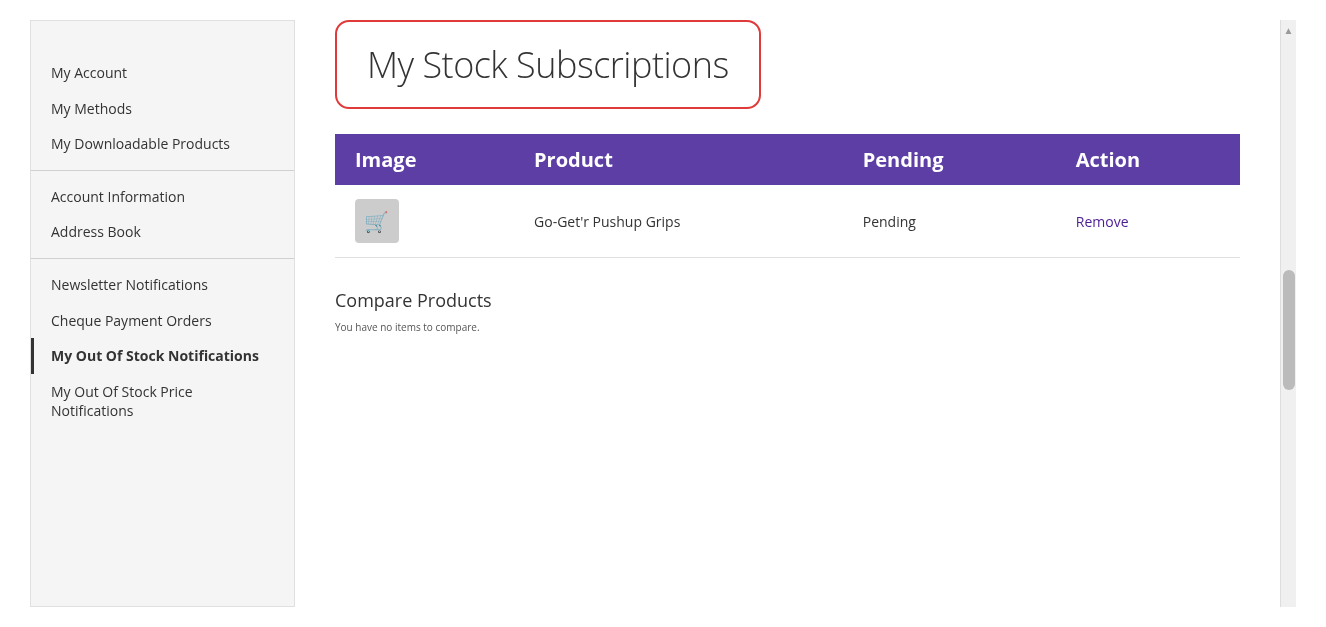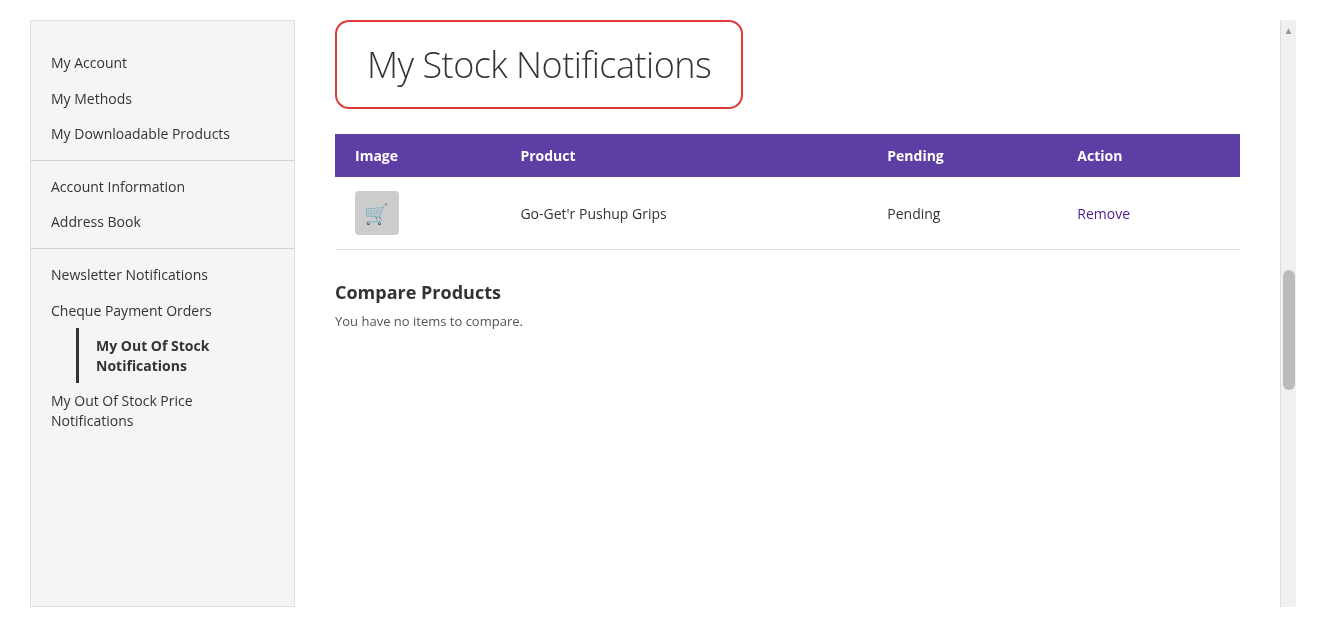--- a/index.html
+++ b/index.html
@@ -15,21 +15,21 @@
       max-width: 1326px;
       margin: 0 auto;
       padding: 20px 30px;
       gap: 30px;
     }
     
     .sidebar {
       width: 265px;
       flex-shrink: 0;
       background: #f5f5f5;
-      padding: 16px 0;
+      padding: 26px 0;
       border: 1px solid #e0e0e0;
     }
     .sidebar-nav-group {
       border-bottom: 1px solid #d0d0d0;
       padding: 8px 0;
     }
     .sidebar-nav-group:last-child {
       border-bottom: none;
     }
     .sidebar-item {
@@ -39,21 +39,20 @@
       text-decoration: none;
       cursor: pointer;
       font-size: 14px;
       line-height: 1.4;
     }
     .sidebar-item.active {
       font-weight: 700;
       border-left: 3px solid #333;
       padding-left: 17px;
       color: #333;
-      margin-left: 45px;
     }
     
     .main-content {
       flex: 1;
       padding: 0 10px;
     }
     .page-title-box {
       border: 2.5px solid #e03a3a;
       border-radius: 14px;
       padding: 18px 30px;
@@ -70,21 +69,21 @@
     .notifications-table {
       width: 100%;
       border-collapse: collapse;
     }
     .notifications-table thead tr {
       background: #5c3ea5;
     }
     .notifications-table thead th {
       color: #fff;
       font-weight: 700;
-      font-size: 14px;
+      font-size: 20px;
       padding: 12px 20px;
       text-align: left;
     }
     .notifications-table tbody tr {
       border-bottom: 1px solid #e0e0e0;
     }
     .notifications-table tbody td {
       padding: 14px 20px;
       vertical-align: middle;
       color: #333;
@@ -105,26 +104,26 @@
       text-decoration: none;
       cursor: pointer;
     }
     
     .compare-section {
       margin-top: 30px;
       padding: 0 0 20px 0;
     }
     .compare-title {
       font-size: 18px;
-      font-weight: 700;
+      font-weight: 400;
       color: #333;
       margin-bottom: 8px;
     }
     .compare-text {
-      font-size: 13px;
+      font-size: 10px;
       color: #555;
     }
     
     .scrollbar-area {
       width: 16px;
       flex-shrink: 0;
       background: #f0f0f0;
       border-left: 1px solid #ddd;
       position: relative;
     }
@@ -165,21 +164,21 @@
           <a class="sidebar-item">Newsletter Notifications</a>
           <a class="sidebar-item">Cheque Payment Orders</a>
           <a class="sidebar-item active">My Out Of Stock Notifications</a>
           <a class="sidebar-item">My Out Of Stock Price Notifications</a>
         </div>
       </div>
   </aside>
 
   <main class="main-content">
     <div class="page-title-box">
-      <h1 class="page-title">My Stock Notifications</h1>
+      <h1 class="page-title">My Stock Subscriptions</h1>
     </div>
 
     <table class="notifications-table">
       <thead>
         <tr id="table-header-row">
             <th>Image</th>
             <th>Product</th>
             <th>Pending</th>
             <th>Action</th>
           </tr>

